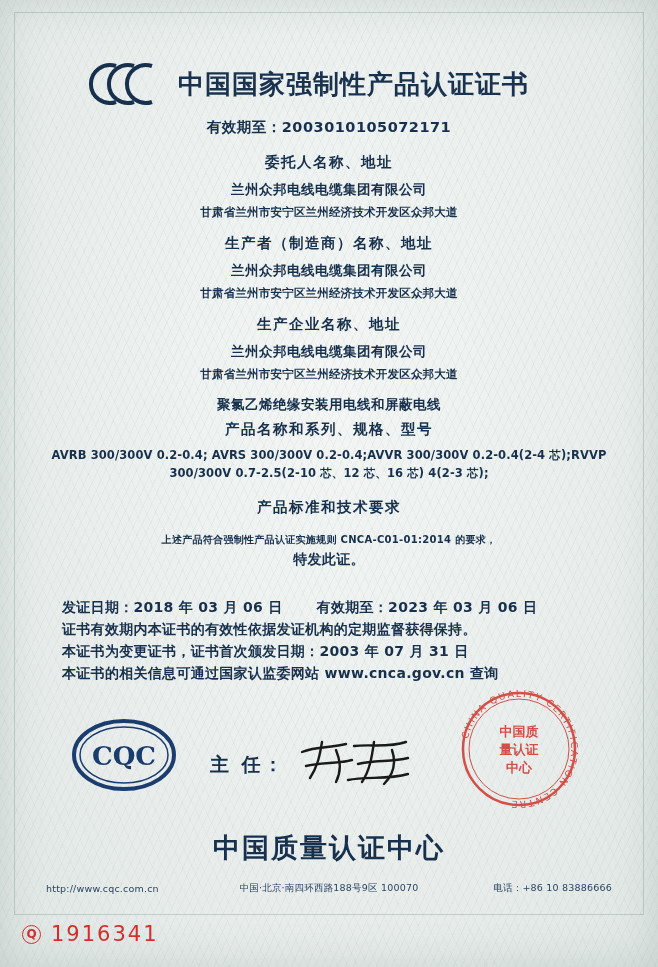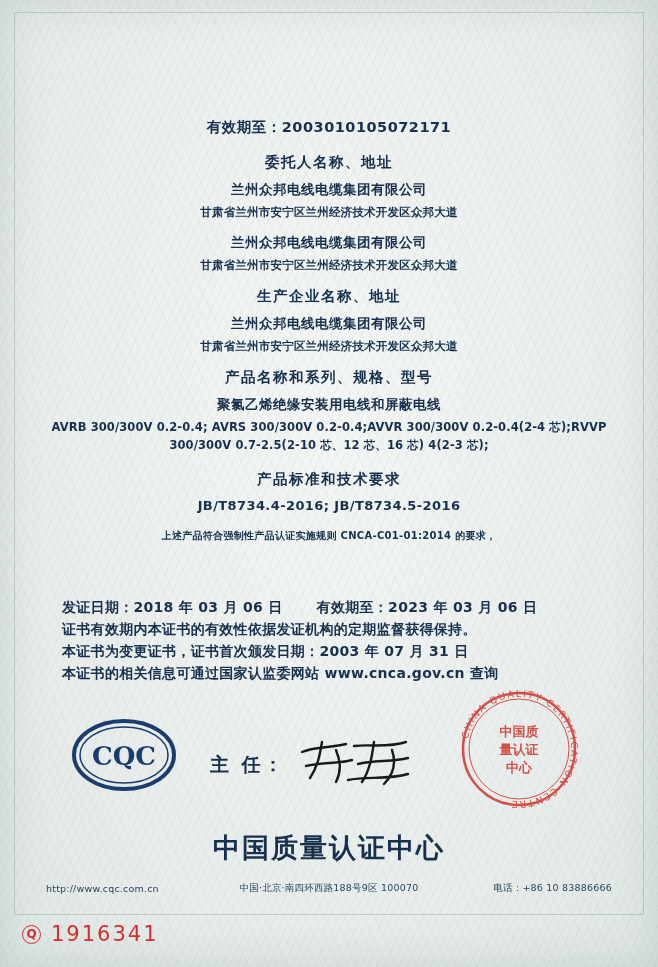--- a/index.html
+++ b/index.html
@@ -246,47 +246,60 @@
     pointer-events: none;
   }
 </style>
 </head>
 <body>
 
 <div class="page">
   <div class="bg-texture"></div>
   <div class="border-frame"></div>
 
+  <div class="header">
+    <div class="ccc-logo">
+      <svg width="86" height="56" viewBox="0 0 86 56" xmlns="http://www.w3.org/2000/svg">
+        <g fill="none" stroke="#17304d" stroke-width="4">
+          <path d="M34 10 A19 19 0 1 0 34 46"></path>
+          <path d="M52 10 A19 19 0 1 0 52 46"></path>
+          <path d="M70 10 A19 19 0 1 0 70 46"></path>
+        </g>
+      </svg>
+    </div>
+    <div class="cert-title">中国国家强制性产品认证证书</div>
+  </div>
 
   <div class="content">
     <div class="line cert-no">
       <span>有效期至：</span><span>2003010105072171</span>
     </div>
 
     <div class="line section-label">委托人名称、地址</div>
     <div class="line section-value">兰州众邦电线电缆集团有限公司</div>
     <div class="line section-value small">甘肃省兰州市安宁区兰州经济技术开发区众邦大道</div>
 
+    <div class="line section-label">生产者（制造商）名称、地址</div>
     <div class="line section-value">兰州众邦电线电缆集团有限公司</div>
     <div class="line section-value small">甘肃省兰州市安宁区兰州经济技术开发区众邦大道</div>
 
     <div class="line section-label">生产企业名称、地址</div>
     <div class="line section-value">兰州众邦电线电缆集团有限公司</div>
     <div class="line section-value small">甘肃省兰州市安宁区兰州经济技术开发区众邦大道</div>
 
+    <div class="line section-value">聚氯乙烯绝缘安装用电线和屏蔽电线</div>
     <div class="line section-label">产品名称和系列、规格、型号</div>
-    <div class="line section-value">聚氯乙烯绝缘安装用电线和屏蔽电线</div>
     <div class="line spec-line">AVRB 300/300V 0.2-0.4; AVRS 300/300V 0.2-0.4;AVVR 300/300V 0.2-0.4(2-4 芯);RVVP</div>
     <div class="line spec-line">300/300V  0.7-2.5(2-10 芯、12 芯、16 芯) 4(2-3 芯);</div>
 
     <div class="gap-md"></div>
     <div class="line section-label">产品标准和技术要求</div>
-    <div class="line standards">JB/T8734.4-2016; JB/T8734.5-2016</div>
 
     <div class="line statement">上述产品符合强制性产品认证实施规则 CNCA-C01-01:2014 的要求，</div>
+    <div class="line statement2">特发此证。</div>
   </div>
 
   <div class="dates-block">
     <div class="row">
       <span>发证日期：</span><span>2018 年 03 月 06 日</span><span class="valid-gap"></span><span>有效期至：</span><span>2023 年 03 月 06 日</span>
     </div>
     <div class="row">证书有效期内本证书的有效性依据发证机构的定期监督获得保持。</div>
     <div class="row">
       <span>本证书为变更证书，证书首次颁发日期：</span><span>2003 年 07 月 31 日</span>
     </div>

